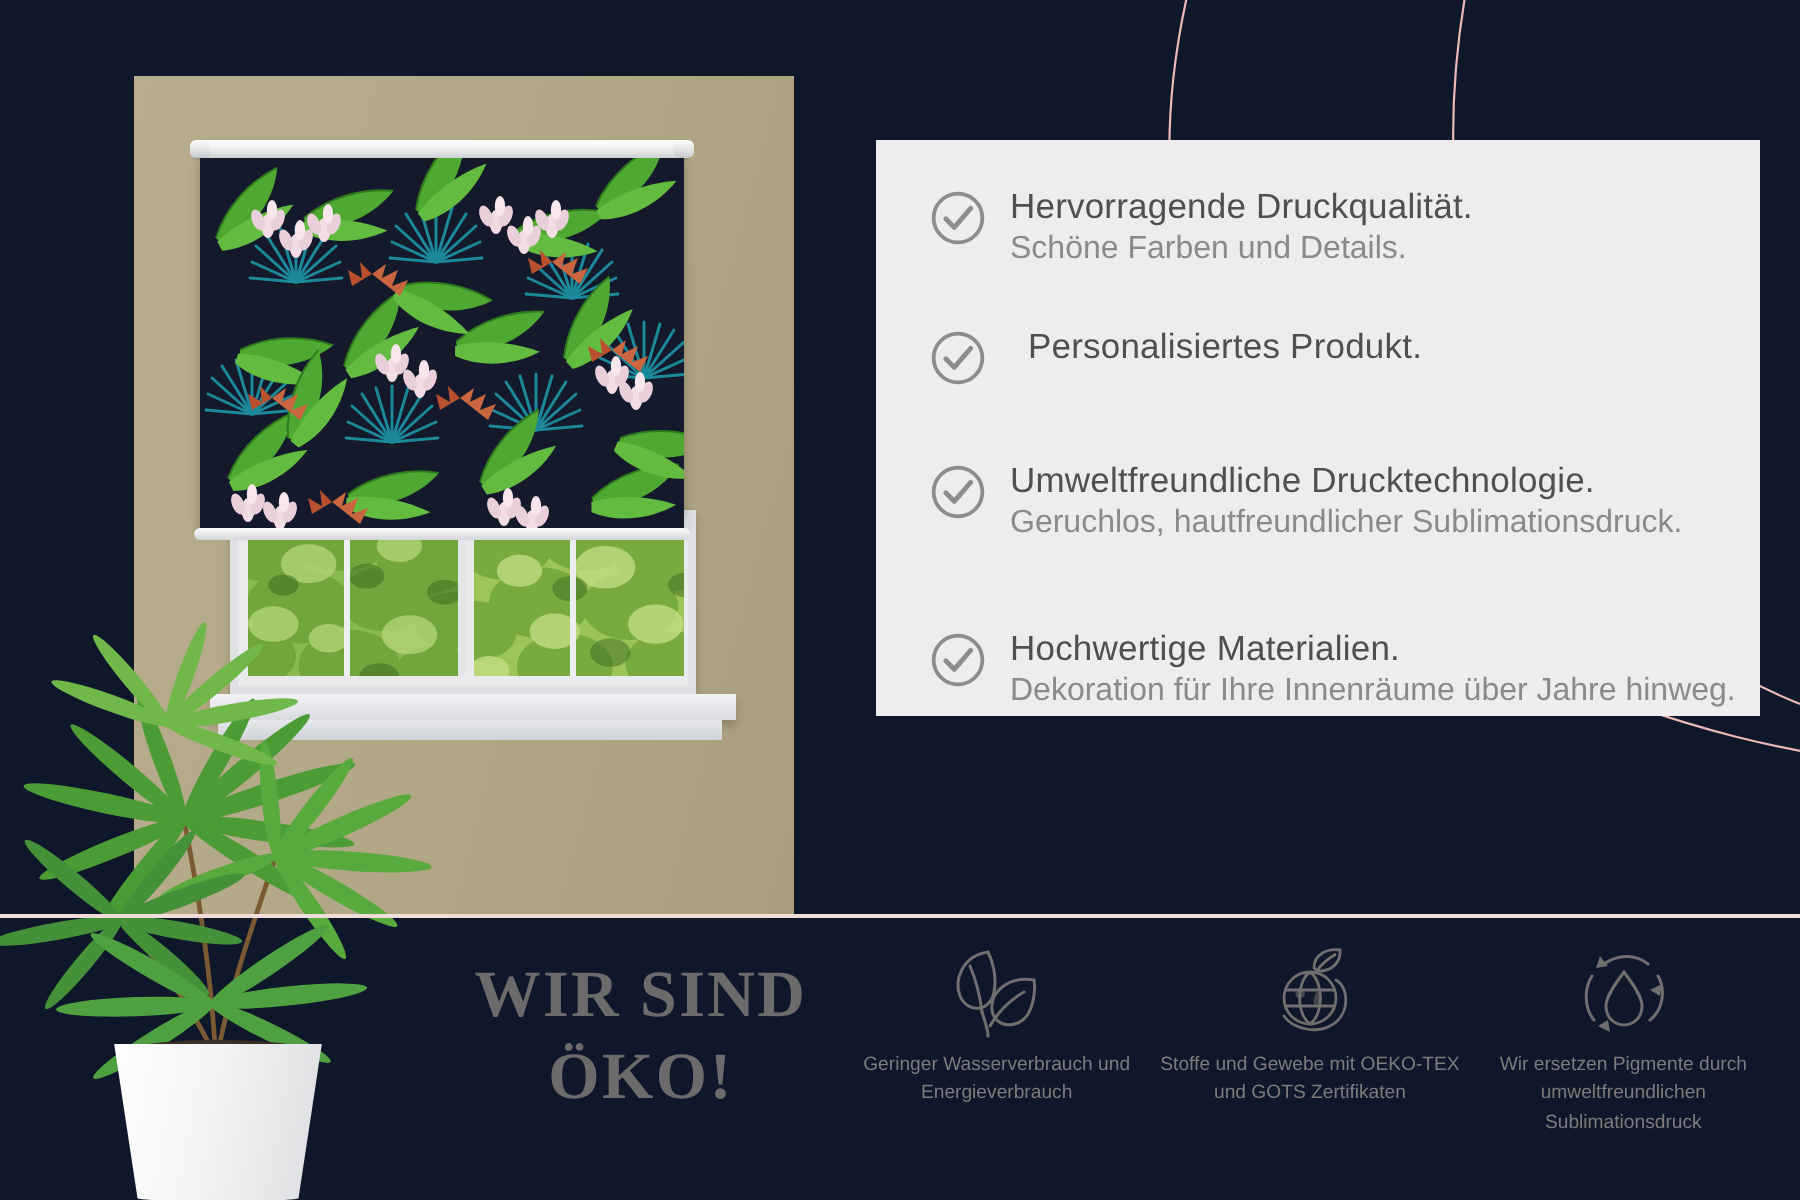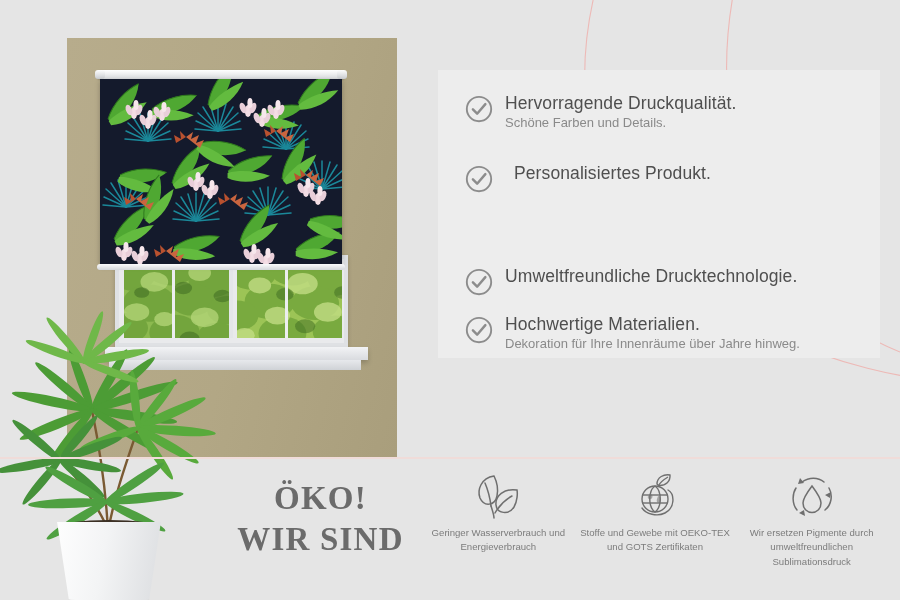--- a/index.html
+++ b/index.html
@@ -2,21 +2,21 @@
 <html><head>
 <meta charset="utf-8">
 <style>
   html,body{margin:0;padding:0;}
   body{
     width:900px;height:600px;
     background:#ffffff;
     font-family:"Liberation Sans", sans-serif;
     overflow:hidden;
   }
-  #stage{position:relative;width:900px;height:600px;background:#e5e5e5;overflow:hidden;}
+  #stage{position:relative;width:900px;height:600px;background:#0f172a;overflow:hidden;}
 
   
   .arcs{position:absolute;left:0;top:0;width:900px;height:600px;pointer-events:none;}
 
   
   .wall{
     position:absolute;left:67px;top:38px;width:330px;height:420px;
     background:#b3a887;
   }
   .wall-shade{
@@ -88,29 +88,29 @@
     position:absolute;left:0;top:457px;width:900px;height:2px;
     background:#f0dcd9;
   }
 
   
   .panel{
     position:absolute;left:438px;top:70px;width:442px;height:288px;
     background:#ededed;
   }
   .feature{position:absolute;left:26px;display:flex;align-items:flex-start;gap:11px;}
-  .f0{top:23px;} .f1{top:93px;gap:20px;} .f2{top:160px;margin-top:36px;} .f3{top:244px;}
+  .f0{top:23px;} .f1{top:93px;gap:20px;} .f2{top:160px;} .f3{top:244px;}
   .check{flex:0 0 auto;width:30px;height:30px;margin-top:1px;}
   .f-text{padding-top:1px;}
   .f-title{
     font-size:17.5px;color:#4f4f4f;letter-spacing:.1px;line-height:1.12;
     font-weight:400;white-space:nowrap;
   }
   .f-sub{
-    font-size:13px;color:#8a8a8a;margin-top:2px;line-height:1.15;white-space:nowrap;
+    font-size:16px;color:#8a8a8a;margin-top:2px;line-height:1.15;white-space:nowrap;
   }
 
   
   .eco-title{
     position:absolute;left:218px;top:478px;width:205px;
     text-align:center;
     font-family:"Liberation Serif", serif;
     font-size:33px;line-height:1.24;color:#6b6b6b;font-weight:700;
     letter-spacing:1.2px;
   }
@@ -455,39 +455,40 @@
       </div>
     </div>
 
     <div class="feature f2">
       <svg class="check" viewBox="0 0 32 32">
         <circle cx="16" cy="16" r="13" fill="none" stroke="#8c8c8c" stroke-width="2"></circle>
         <path d="M9.5 16.4 L14 21 L22.8 10.8" fill="none" stroke="#8c8c8c" stroke-width="2.6" stroke-linecap="round" stroke-linejoin="round"></path>
       </svg>
       <div class="f-text">
         <div class="f-title">Umweltfreundliche Drucktechnologie.</div>
+        <div class="f-sub">Geruchlos, hautfreundlicher Sublimationsdruck.</div>
       </div>
     </div>
 
     <div class="feature f3">
       <svg class="check" viewBox="0 0 32 32">
         <circle cx="16" cy="16" r="13" fill="none" stroke="#8c8c8c" stroke-width="2"></circle>
         <path d="M9.5 16.4 L14 21 L22.8 10.8" fill="none" stroke="#8c8c8c" stroke-width="2.6" stroke-linecap="round" stroke-linejoin="round"></path>
       </svg>
       <div class="f-text">
         <div class="f-title">Hochwertige Materialien.</div>
         <div class="f-sub">Dekoration für Ihre Innenräume über Jahre hinweg.</div>
       </div>
     </div>
 
   </div>
 
   <div class="eco-title">
+    <div>WIR SIND</div>
     <div>ÖKO!</div>
-    <div>WIR SIND</div>
   </div>
 
   <div class="eco-items">
 
     <div class="eco-item">
       <svg class="eco-icon" viewBox="0 0 56 52">
         <g fill="none" stroke="#6f6f6f" stroke-width="1.5" stroke-linecap="round">
           <path d="M24 6 C 11 8, 7 20, 10 28 C 14 37, 25 36, 27 26 C 28.6 18, 26 10, 24 6 Z"></path>
           <path d="M15 13 C 18 20, 20 28, 21 36"></path>
           <path d="M47 20 C 34 18, 25 26, 26 35 C 27 44, 39 45, 44 37 C 47.5 31, 47.6 23, 47 20 Z"></path>

